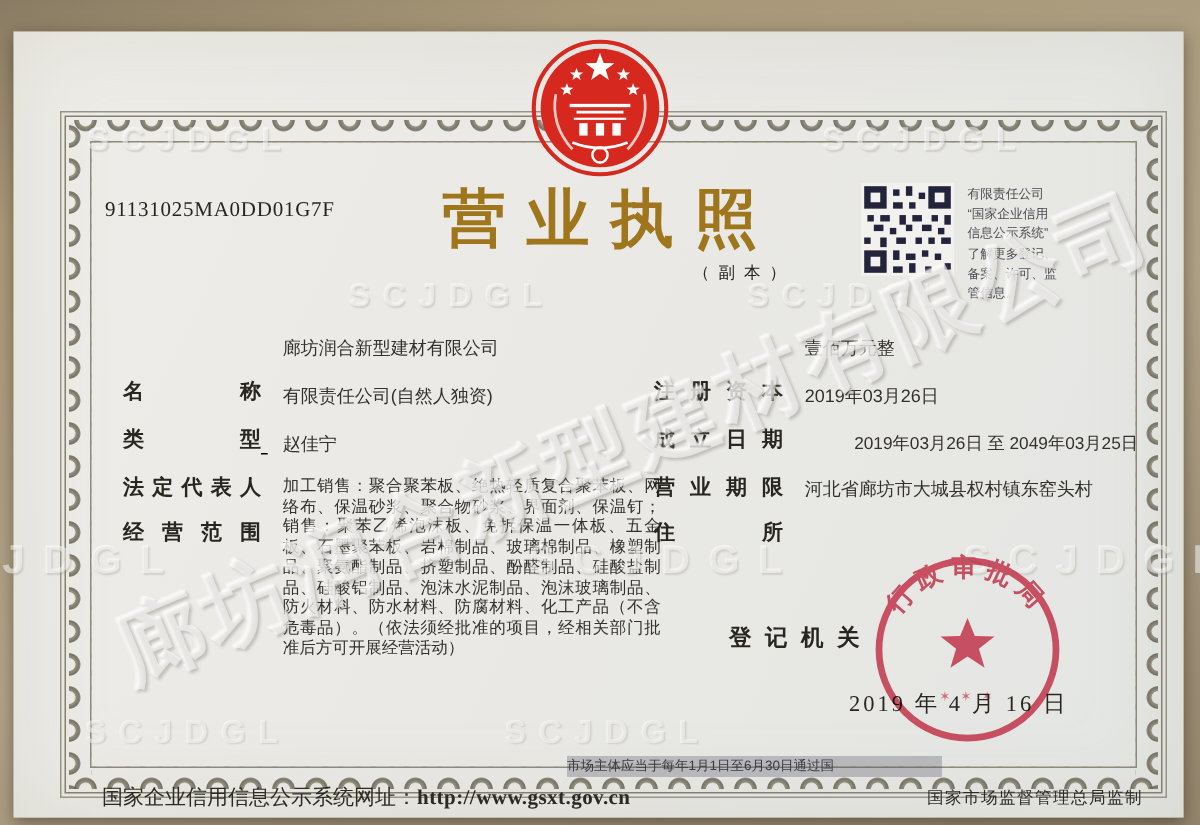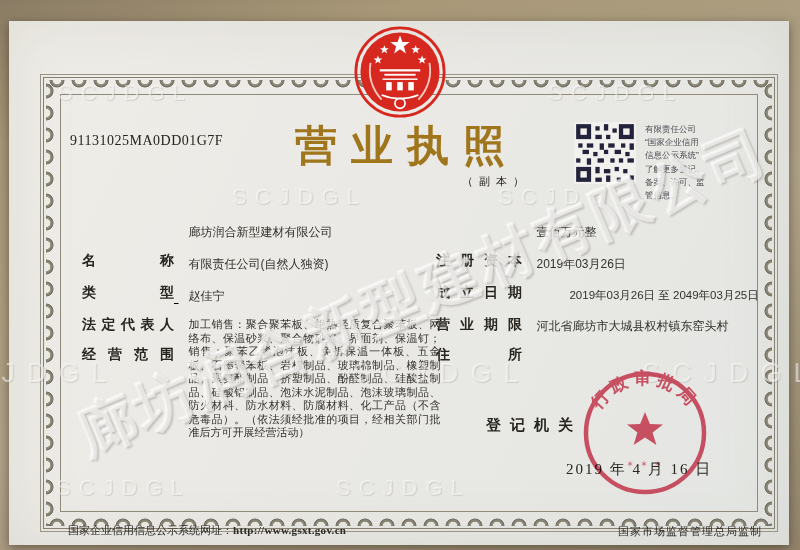--- a/index.html
+++ b/index.html
@@ -49,31 +49,31 @@
   .r-legal{left:82px;top:288px;text-decoration:underline;} .r-scope{left:82px;top:318px;}
   .r-capital{left:436px;top:224px;} .r-estab{left:436px;top:256px;}
   .r-term{left:436px;top:288px;}    .r-addr{left:436px;top:318px;}
   .scope-val{width:252px;font-size:11px;line-height:13.5px;text-align:justify;}
   .term-val{font-size:11.5px;margin-left:43px;}
   
   .authority{position:absolute;left:486px;top:416px;font-weight:bold;font-size:15px;letter-spacing:9px;color:#28261f;}
   .seal{position:absolute;left:578px;top:366px;width:134px;height:134px;z-index:20;opacity:.88;mix-blend-mode:multiply;}
   .dateline{position:absolute;left:566px;top:460px;width:200px;font-size:15px;color:#28261f;letter-spacing:2px;font-family:"Liberation Serif","DejaVu Serif",serif;}
   
-  .f-web{position:absolute;left:68px;top:523px;font-size:11px;color:#2b2a26;}
+  .f-web{position:absolute;left:68px;top:523px;font-size:14px;color:#2b2a26;}
   .f-web .url{font-family:"Liberation Serif","DejaVu Serif",serif;font-weight:bold;letter-spacing:.3px;}
   .f-notice{position:absolute;left:378px;top:504px;width:250px;font-size:9px;line-height:1.55;color:#3a3a40;}
   .f-notice .hl{background:rgba(70,70,90,.28);}
   .f-pub{position:absolute;left:618px;top:524px;font-size:11px;color:#2b2a26;letter-spacing:1px;}
   
   .wm-company{position:absolute;left:52px;top:258px;width:720px;z-index:30;pointer-events:none;
     transform:rotate(-23deg);transform-origin:50% 50%;
     font-size:58px;font-weight:bold;letter-spacing:4px;white-space:nowrap;
     color:rgba(255,255,255,.55);text-shadow:1px 2px 2px rgba(120,115,105,.35), -1px -1px 1px rgba(255,255,255,.5);}
-  .wm-s{position:absolute;z-index:4;pointer-events:none;font-weight:normal;color:rgba(255,255,255,.5);
+  .wm-s{position:absolute;z-index:4;pointer-events:none;font-weight:bold;color:rgba(255,255,255,.5);
     text-shadow:1px 1px 1px rgba(140,135,125,.25);letter-spacing:8px;font-size:22px;}
   .wm-big{font-size:27px;letter-spacing:12px;}
 </style>
 </head>
 <body>
 
 <div class="paper">
 
   <div class="frame">
     <div class="edge edge-top"></div>
@@ -204,20 +204,21 @@
     <textPath href="#sealArc" startOffset="50%" text-anchor="middle">行政审批局</textPath>
   </text>
   <text x="67" y="101" font-size="9" fill="#d84058" text-anchor="middle" letter-spacing="2" opacity=".8">✶ ✶ ✶</text>
 </svg>
 <div class="dateline">2019 年 4 月 16 日</div>
 
 <div class="f-web">
   <span>国家企业信用信息公示系统网址：</span><span class="url">http://www.gsxt.gov.cn</span>
 </div>
 <div class="f-notice">
+  <div class="hl">市场主体应当于每年1月1日至6月30日通过国</div>
 </div>
 <div class="f-pub">国家市场监督管理总局监制</div>
 
 <div class="wm-s" style="left:58px;top:80px;">SCJDGL</div>
 <div class="wm-s" style="left:548px;top:80px;">SCJDGL</div>
 <div class="wm-s" style="left:232px;top:184px;">SCJDGL</div>
 <div class="wm-s" style="left:498px;top:184px;">SCJDGL</div>
 <div class="wm-s wm-big" style="left:-60px;top:358px;">SCJDGL</div>
 <div class="wm-s wm-big" style="left:352px;top:358px;">SCJDGL</div>
 <div class="wm-s wm-big" style="left:642px;top:358px;">SCJDGL</div>

